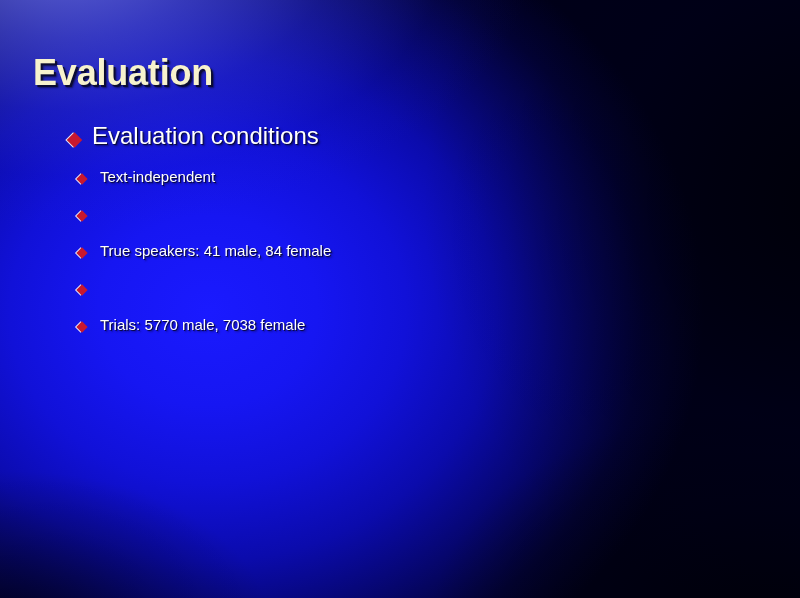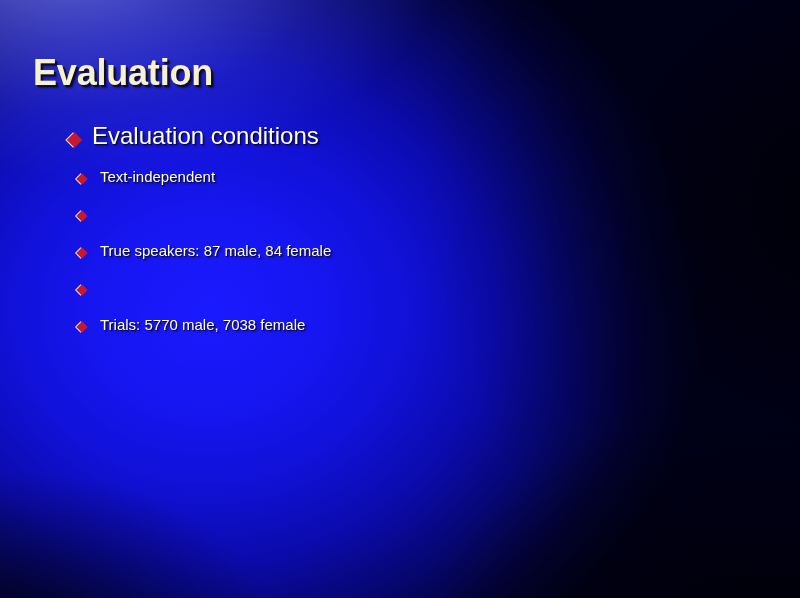--- a/index.html
+++ b/index.html
@@ -168,21 +168,21 @@
         <span class="bullet-text">Text-independent</span>
       </div>
 
       <div class="bullet-row lvl2">
         <span class="bullet-mark"></span>
       </div>
 
 
       <div class="bullet-row lvl2">
         <span class="bullet-mark"></span>
-        <span class="bullet-text">True speakers: 87 male, 84 female</span>
+        <span class="bullet-text">True speakers: 41 male, 84 female</span>
       </div>
 
       <div class="bullet-row lvl2">
         <span class="bullet-mark"></span>
       </div>
 
       <div class="bullet-row lvl2">
         <span class="bullet-mark"></span>
         <span class="bullet-text">Trials: 5770 male, 7038 female</span>
       </div>

